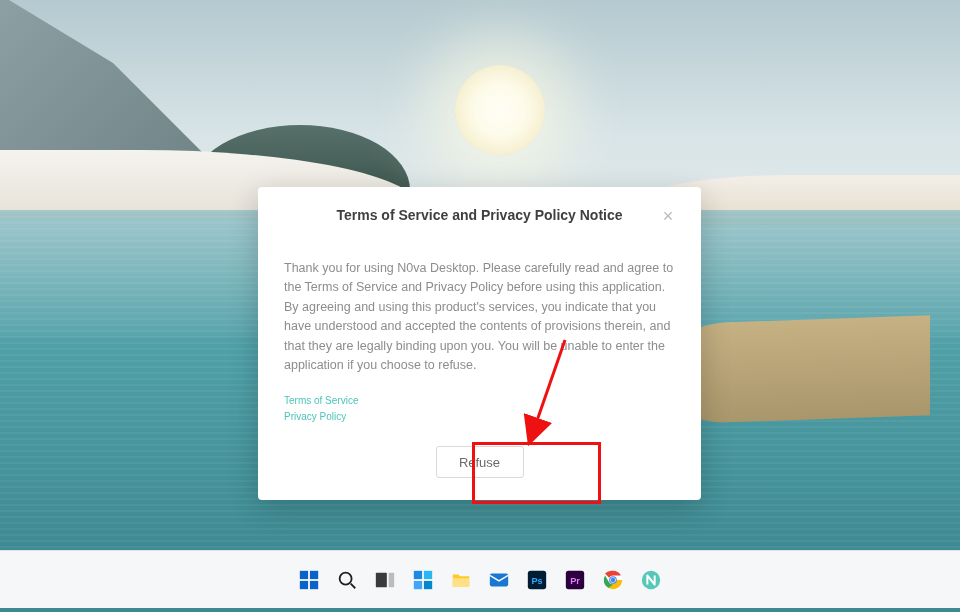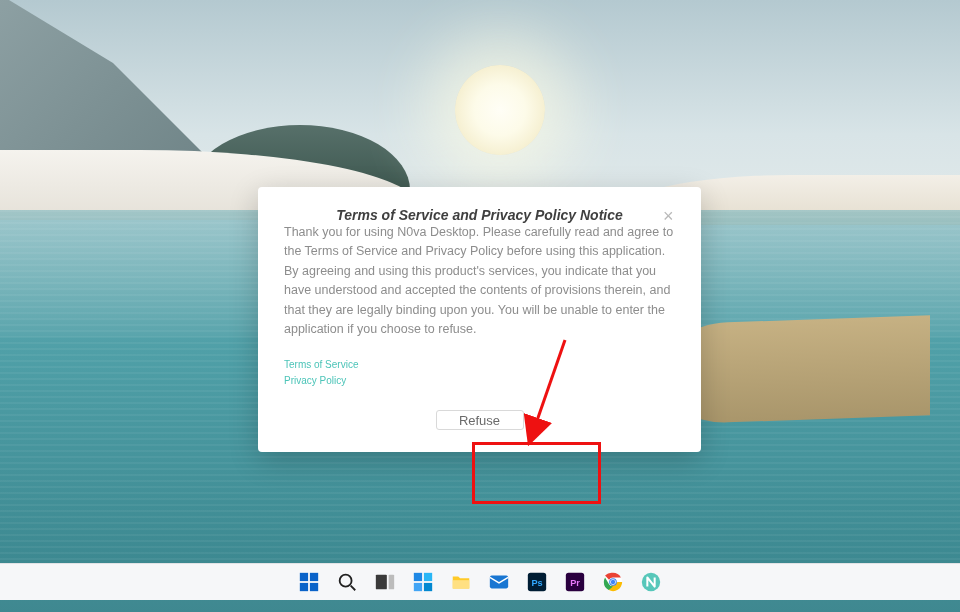--- a/index.html
+++ b/index.html
@@ -15,35 +15,35 @@
     .mtn{position:absolute;left:-30px;top:0;width:260px;height:180px;background:linear-gradient(135deg,#8fa2a5 0%,#6d8285 100%);clip-path:polygon(0 0,15% 0,55% 35%,100% 100%,0 100%);}
     .trees{position:absolute;left:190px;top:125px;width:220px;height:65px;background:linear-gradient(180deg,#57706a 0%,#3e5850 100%);border-radius:50% 50% 0 0/100% 100% 0 0;}
     .snow-l{position:absolute;left:0;top:150px;width:420px;height:70px;background:linear-gradient(180deg,#f5f3ee 0%,#e5e1d8 100%);border-radius:0 80% 10% 0/0 100% 20% 0;}
     .snow-r{position:absolute;right:-10px;top:175px;width:360px;height:50px;background:linear-gradient(180deg,#f3efe7 0%,#e3dccd 100%);border-radius:60% 0 0 10%/100% 0 0 20%;}
     .grass{position:absolute;right:30px;top:320px;width:270px;height:100px;background:linear-gradient(180deg,#c6b183 0%,#a9966b 100%);border-radius:50% 0 0 50%/100% 0 0 100%;transform:skewY(-2deg);}
     .water{position:absolute;left:0;right:0;top:210px;bottom:42px;background:linear-gradient(180deg,rgba(116,178,186,.6)0%,#4f9fa7 40%,#3c8890 100%);}
     
     .water::before{content:"";position:absolute;inset:0;background:repeating-linear-gradient(180deg,rgba(255,255,255,.05)0 2px,transparent 2px 6px);}
     
     .dialog{position:absolute;left:258px;top:187px;width:443px;background:#fff;border-radius:4px;box-shadow:0 8px 30px rgba(0,0,0,.2);padding:20px 26px 22px;}
-    .dlg-head{display:flex;align-items:center;justify-content:center;position:relative;font-style:italic;}
+    .dlg-head{display:flex;align-items:center;justify-content:center;position:relative;margin-bottom:36px;}
     .dlg-title{font-size:14px;font-weight:700;color:#3f3f3f;}
     .dlg-close{position:absolute;right:-4px;top:-2px;width:22px;height:22px;display:flex;align-items:center;justify-content:center;color:#b9b9b9;cursor:pointer;font-size:18px;line-height:1;}
     .dlg-body{font-size:12.5px;color:#8d8d8d;line-height:1.55;}
     .dlg-body p{margin-bottom:18px;}
     .link{color:#4cc4b8;font-size:10px;cursor:pointer;display:block;line-height:1.55;}
     .dlg-actions{display:flex;justify-content:center;gap:14px;margin-top:22px;}
-    .btn{min-width:88px;height:20px;padding:0 18px;font-size:13px;border-radius:3px;cursor:pointer;display:inline-flex;align-items:center;justify-content:center;}
+    .btn{min-width:88px;height:32px;padding:0 18px;font-size:13px;border-radius:3px;cursor:pointer;display:inline-flex;align-items:center;justify-content:center;}
     .btn-refuse{background:#fff;border:1px solid #d9d9d9;color:#6a6a6a;}
     .btn-accept{background:#49c3b6;border:1px solid #49c3b6;color:#fff;}
     
     .annot-box{position:absolute;left:472px;top:442px;width:129px;height:62px;border:3px solid #e11;}
     .annot-arrow{position:absolute;left:510px;top:335px;width:70px;height:120px;pointer-events:none;}
     
-    .taskbar{position:absolute;left:0;right:0;bottom:12px;height:37px;background:#f6f7f9;border-top:1px solid #e1e3e6;display:flex;align-items:center;justify-content:center;gap:10px;}
+    .taskbar{position:absolute;left:0;right:0;bottom:4px;height:58px;background:#f6f7f9;border-top:1px solid #e1e3e6;display:flex;align-items:center;justify-content:center;gap:10px;}
     .tb-item{width:28px;height:28px;display:flex;align-items:center;justify-content:center;border-radius:4px;cursor:pointer;}
     .tb-item svg{width:22px;height:22px;}
   </style>
 </head>
 <body>
 
 <div class="sky"></div>
 <div class="mtn"></div>
 <div class="trees"></div>
 <div class="snow-l"></div>

